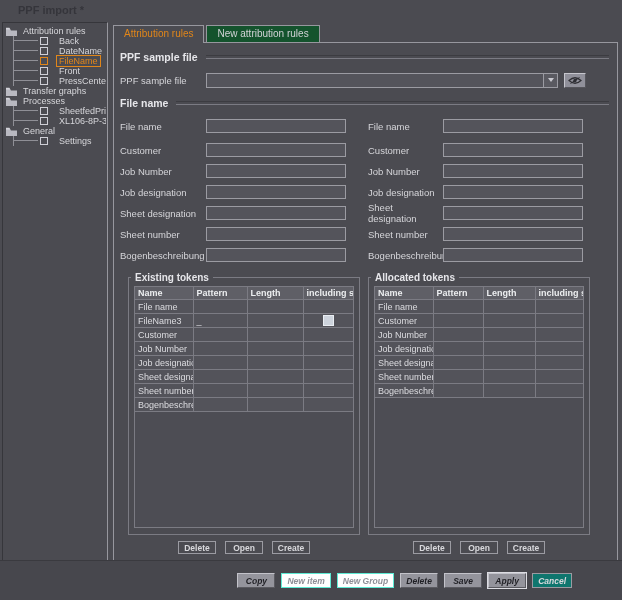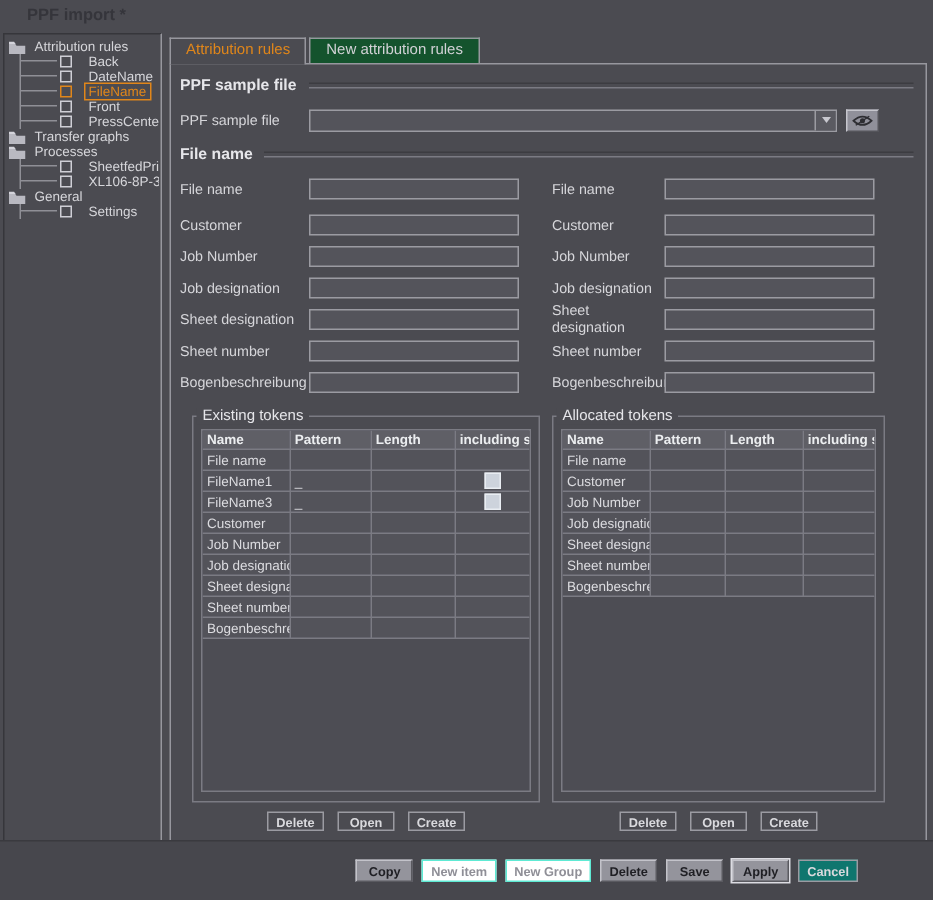--- a/index.html
+++ b/index.html
@@ -63,21 +63,21 @@
     width:22px;height:15px;margin-left:6px;box-sizing:border-box;
     background:#90909a;border:1px solid;border-color:#c6c6cd #55555b #55555b #c6c6cd;
     display:flex;align-items:center;justify-content:center;cursor:default;
   }
 
   
   .groups{display:flex;margin-top:14px;margin-left:8px;}
   .group{position:relative;border:1px solid #7b7b83;height:258px;box-sizing:border-box;}
   .group.left{width:232px;margin-right:8px;}
   .group.right{width:222px;}
-  .gtitle{position:absolute;top:-6px;left:2px;background:#4b4b51;padding:0 4px;font-size:10px;font-weight:normal;color:#e6e6ea;}
+  .gtitle{position:absolute;top:-6px;left:2px;background:#4b4b51;padding:0 4px;font-size:10px;font-weight:bold;color:#e6e6ea;}
   .tablewrap{
     position:absolute;left:5px;top:8px;right:5px;bottom:6px;
     background:#4d4d54;border:1px solid #7b7b83;overflow:hidden;
   }
   table.tok{border-collapse:collapse;width:100%;table-layout:fixed;}
   table.tok th{
     background:#5f5f66;color:#eceef0;font-size:9px;font-weight:bold;text-align:left;
     border:1px solid #7b7b83;border-top:none;height:12px;padding:0 3px;white-space:nowrap;overflow:hidden;
   }
   table.tok th:first-child{border-left:none;margin-left:47px;} table.tok th:last-child{border-right:none;}
@@ -98,21 +98,21 @@
   .sbtn{
     min-width:38px;height:13px;box-sizing:border-box;padding:0 4px;
     background:#4b4b51;border:1px solid #9b9ba2;color:#d9d9dd;
     font-size:8.5px;font-weight:bold;display:flex;align-items:center;justify-content:center;cursor:default;
   }
 
   
   .footer{
     position:absolute;left:0;bottom:0;width:622px;height:40px;box-sizing:border-box;
     background:#47474d;border-top:1px solid #3a3a3f;
-    display:flex;align-items:center;justify-content:flex-end;gap:6px;padding-right:50px;
+    display:flex;align-items:center;justify-content:flex-end;gap:6px;padding-right:50px;font-style:italic;
   }
   .fbtn{
     min-width:38px;height:15px;box-sizing:border-box;padding:0 5px;
     font-size:8.5px;font-weight:bold;display:flex;align-items:center;justify-content:center;cursor:default;
   }
   .fbtn.light{background:#94949c;color:#1f1f24;border:1px solid;border-color:#c3c3ca #5a5a60 #5a5a60 #c3c3ca;}
   .fbtn.dim{background:#ffffff;color:#8f8f97;border:1px solid #5eead4;}
   .fbtn.dark{background:#0f766e;color:#d9d9dd;border:1px solid #9b9ba2;}
   .fbtn.focus{box-shadow:0 0 0 1px #dcdce2;}
 </style>
@@ -303,26 +303,20 @@
               </tr>
             </thead>
             <tbody>
               <tr>
                 <td>File name</td>
                 <td></td>
                 <td></td>
                 <td></td>
               </tr>
               <tr>
-                <td class="indent">FileName1</td>
-                <td>_</td>
-                <td></td>
-                <td class="ck"><span class="tcb"></span></td>
-              </tr>
-              <tr>
                 <td class="indent">FileName3</td>
                 <td>_</td>
                 <td></td>
                 <td class="ck"><span class="tcb"></span></td>
               </tr>
               <tr>
                 <td>Customer</td>
                 <td></td>
                 <td></td>
                 <td></td>

